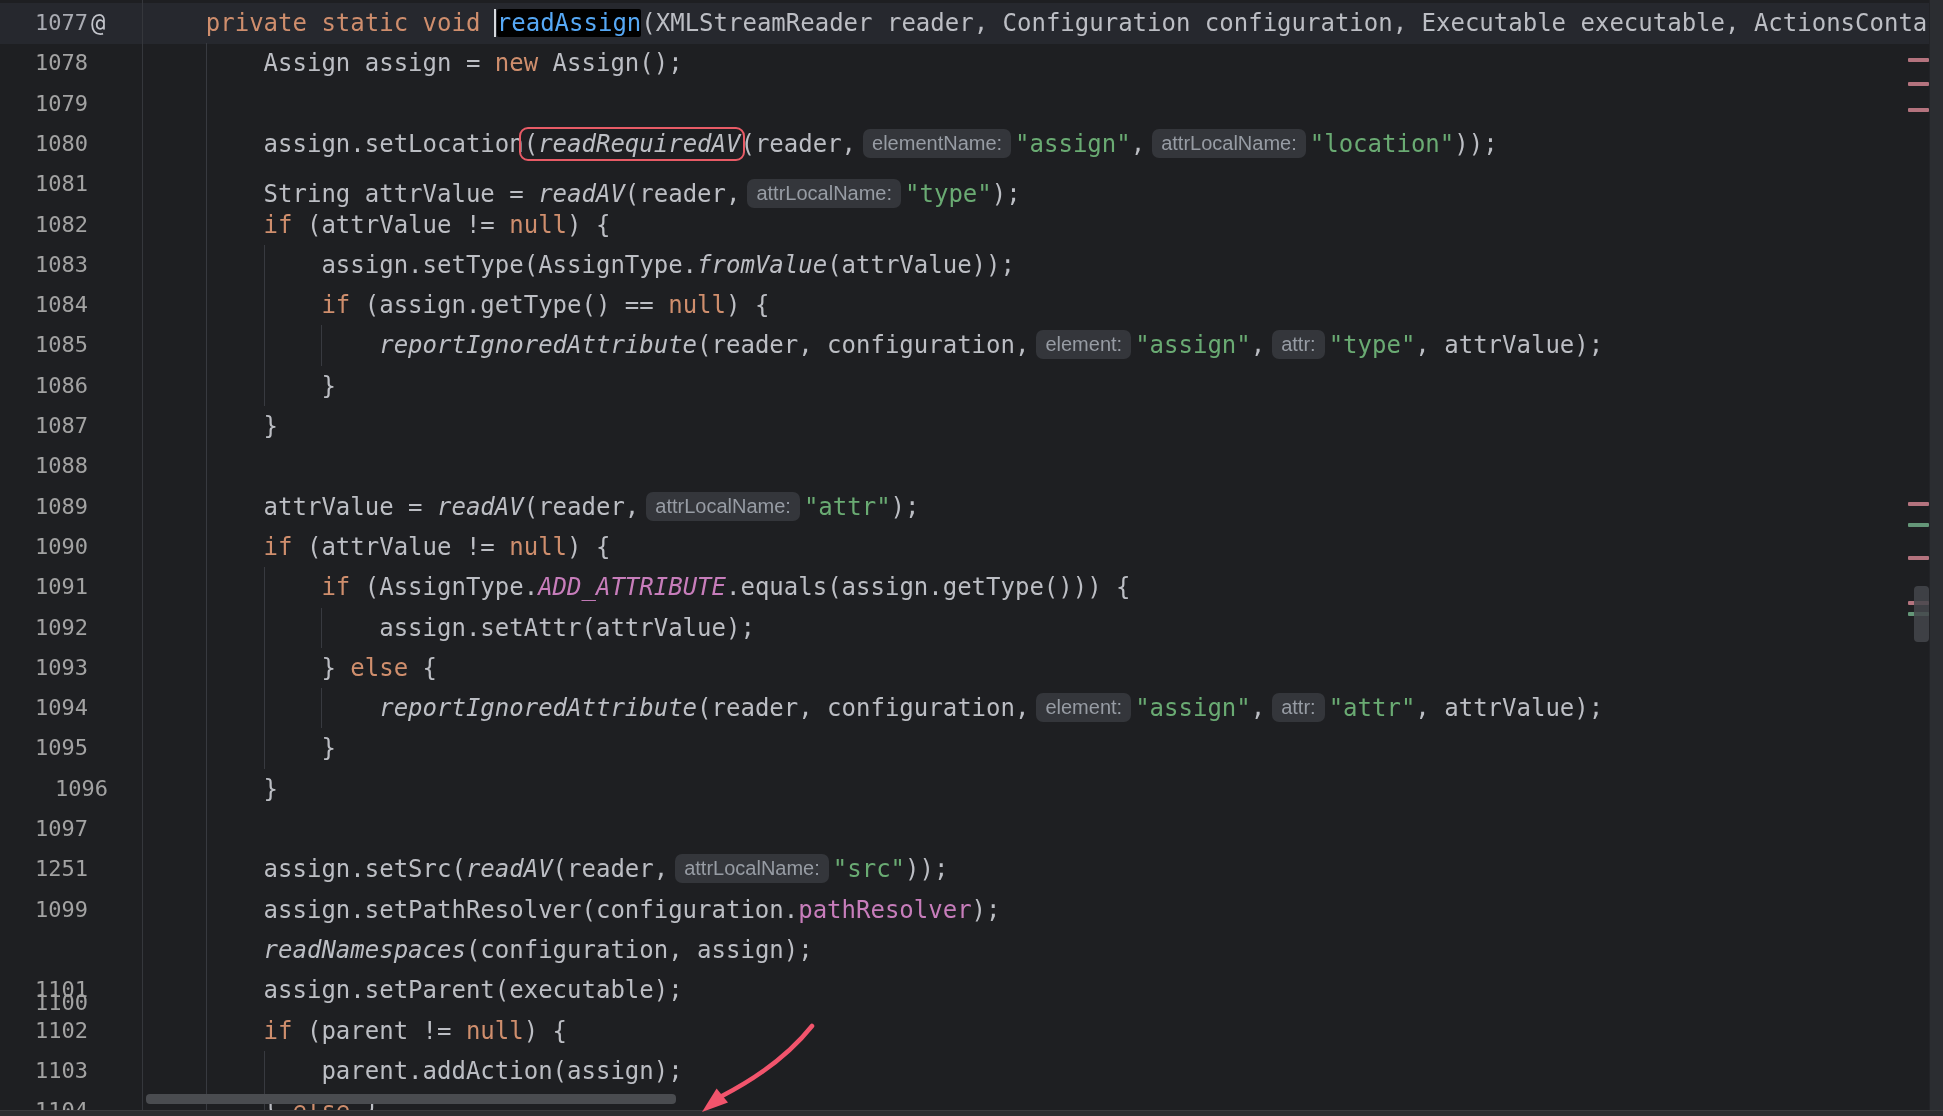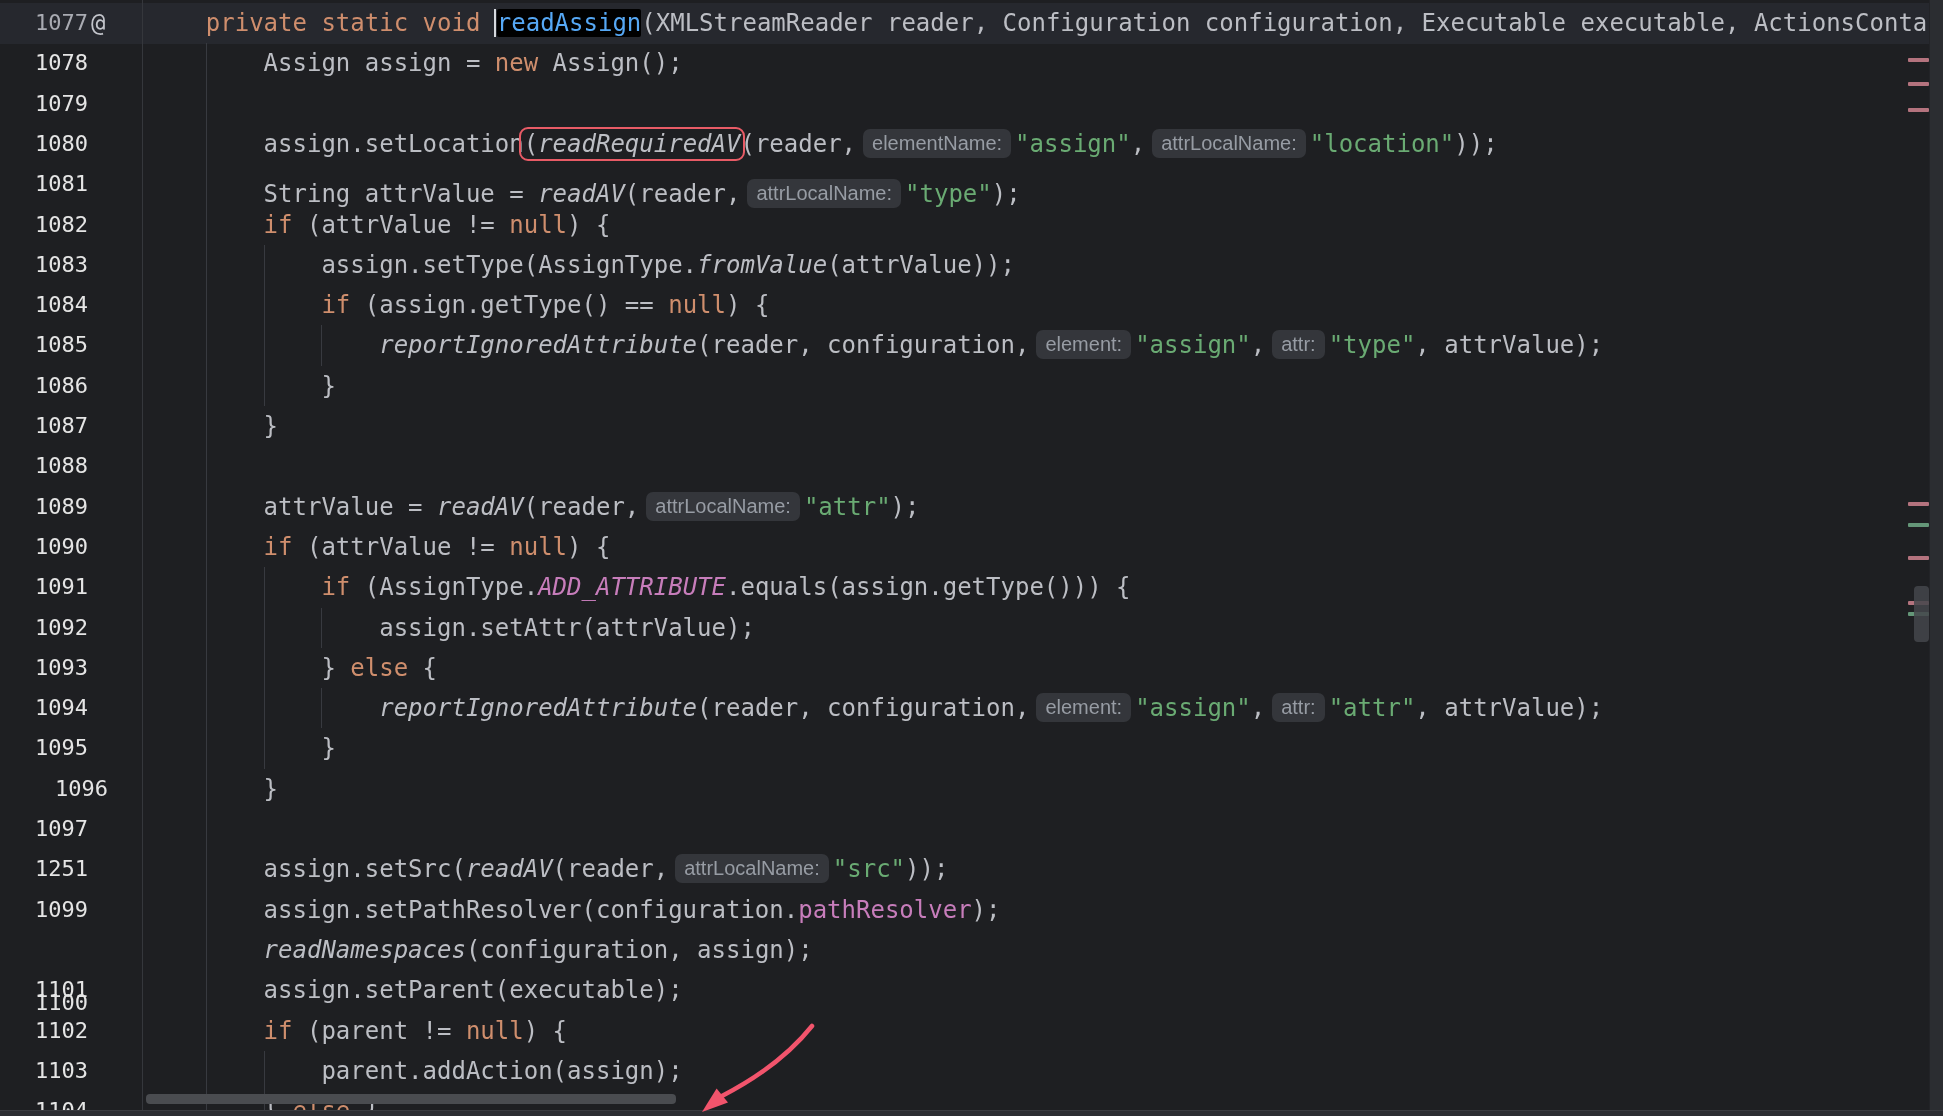--- a/index.html
+++ b/index.html
@@ -7,21 +7,21 @@
     position:relative;
     width:1943px;height:1116px;
     background:#1e1f22;
     overflow:hidden;
     font-family:"DejaVu Sans Mono",monospace;
   }
   .caret-row-bg{position:absolute;left:0;width:1931px;height:41px;background:#26282e;}
   .gutter-sep{position:absolute;top:0;bottom:0;width:1px;background:#35373c;}
   .lnum{
     position:absolute;left:0;width:88px;height:40px;
-    text-align:right;font-size:22px;line-height:40px;color:#e5e5e5;
+    text-align:right;font-size:22px;line-height:40px;color:#a3a3a3;
     -webkit-user-select:none;user-select:none;
   }
   .lnum.active{color:#a9abb2;}
   .gutter-icon{
     position:absolute;left:91px;font-size:24px;line-height:40px;color:#c3c5cb;
   }
   .code-line{
     position:absolute;left:148px;height:40px;
     font-size:24px;line-height:40px;color:#bcbec4;
     white-space:pre;

